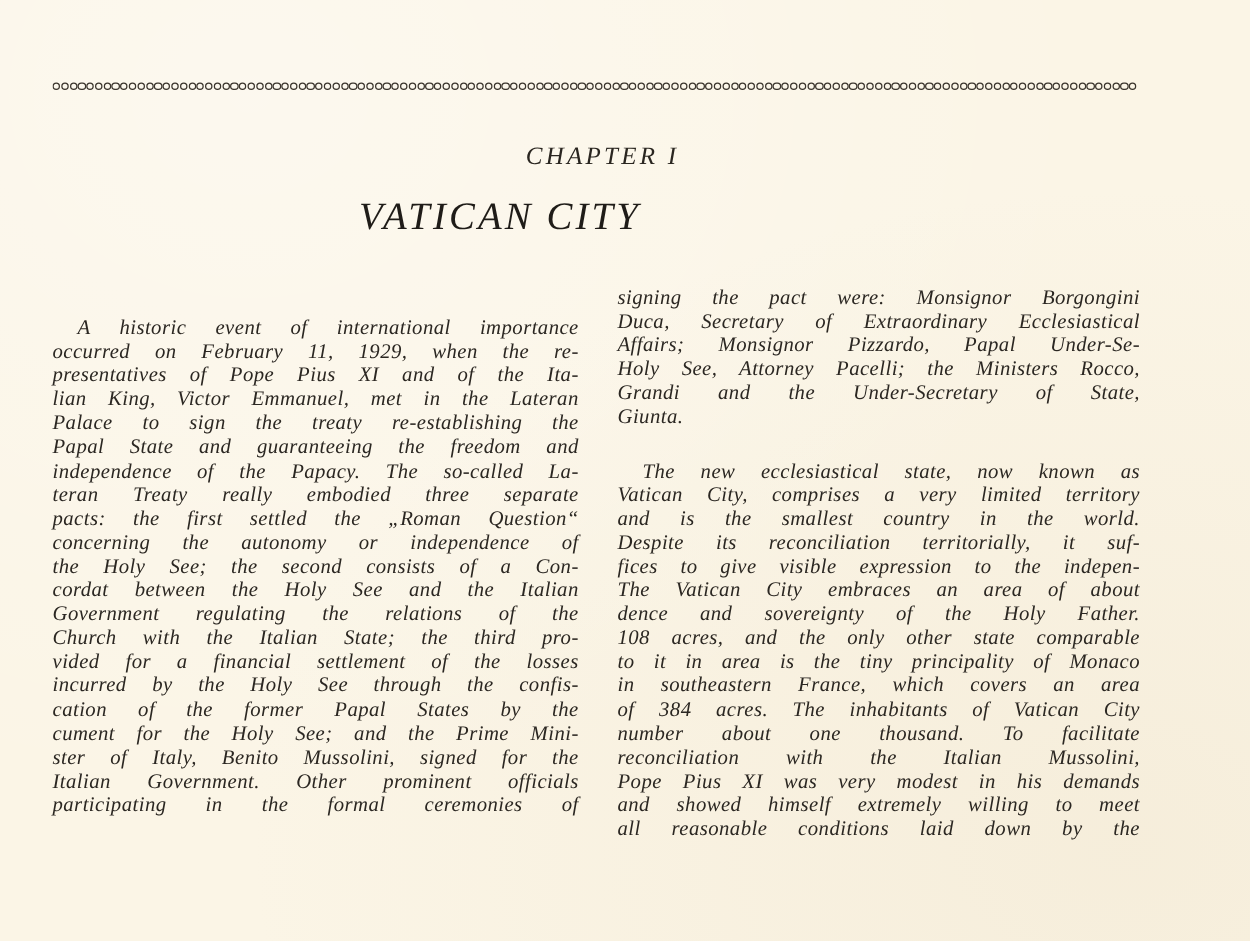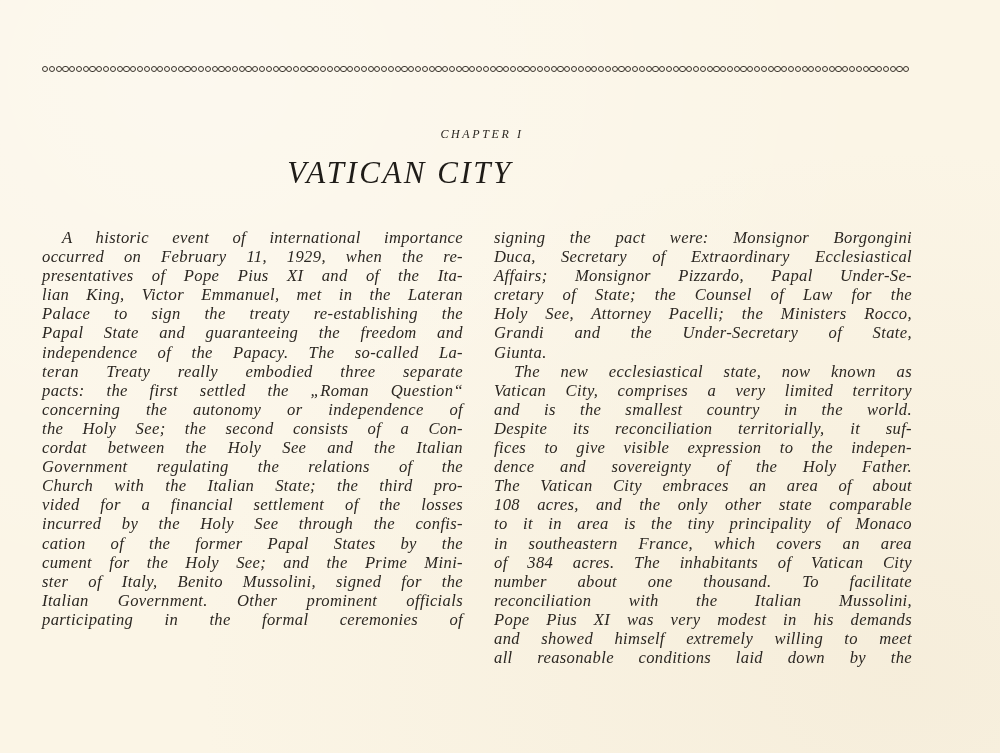--- a/index.html
+++ b/index.html
@@ -42,25 +42,25 @@
     border: 1.2px solid #3a342c;
     border-radius: 50%;
     margin-right: 0.6px;
     flex: 0 0 auto;
     box-sizing: border-box;
   }
   .chapter-label {
     position: absolute;
     left: 0;
     width: 1000px;
-    top: 127px;
+    top: 114px;
     text-align: center;
     font-family: "Liberation Serif", serif;
     font-style: italic;
-    font-size: 12px;
+    font-size: 20px;
     letter-spacing: 2.6px;
     color: #2a2620;
     padding-left: 0;
     box-sizing: border-box;
   }
   .chapter-label span { margin-left: -36px; }
   .chapter-title {
     position: absolute;
     left: 0;
     width: 840px;
@@ -88,21 +88,21 @@
     height: 19.1px;
     line-height: 19.1px;
     text-align: justify;
     text-align-last: justify;
     white-space: nowrap;
     overflow: visible;
     letter-spacing: 0.35px;
     word-spacing: 1px;
   }
   .line.last-short { text-align-last: left; }
-  .line.indent { padding-left: 20px; }
+  .line.indent { padding-left: 20px; margin-top: 24px; }
   .line-inner {
     display: block;
     white-space: normal;
     text-align: justify;
     text-align-last: justify;
   }
   .line.last-short .line-inner { text-align-last: left; }
 </style>
 </head>
 <body>
@@ -314,23 +314,20 @@
       <div class="line">
         <span class="line-inner">signing the pact were: Monsignor Borgongini</span>
       </div>
       <div class="line">
         <span class="line-inner">Duca, Secretary of Extraordinary Ecclesiastical</span>
       </div>
       <div class="line">
         <span class="line-inner">Affairs; Monsignor Pizzardo, Papal Under-Se-</span>
       </div>
       <div class="line">
-        <span class="line-inner">cretary of State; the Counsel of Law for the</span>
-      </div>
-      <div class="line">
         <span class="line-inner">Holy See, Attorney Pacelli; the Ministers Rocco,</span>
       </div>
       <div class="line">
         <span class="line-inner">Grandi and the Under-Secretary of State,</span>
       </div>
       <div class="line last-short">
         <span class="line-inner">Giunta.</span>
       </div>
       <div class="line indent">
         <span class="line-inner">The new ecclesiastical state, now known as</span>
@@ -341,26 +338,26 @@
       <div class="line">
         <span class="line-inner">and is the smallest country in the world.</span>
       </div>
       <div class="line">
         <span class="line-inner">Despite its reconciliation territorially, it suf-</span>
       </div>
       <div class="line">
         <span class="line-inner">fices to give visible expression to the indepen-</span>
       </div>
       <div class="line">
+        <span class="line-inner">The Vatican City embraces an area of about</span>
+      </div>
+      <div class="line">
         <span class="line-inner">dence and sovereignty of the Holy Father.</span>
       </div>
       <div class="line">
-        <span class="line-inner">The Vatican City embraces an area of about</span>
-      </div>
-      <div class="line">
         <span class="line-inner">108 acres, and the only other state comparable</span>
       </div>
       <div class="line">
         <span class="line-inner">to it in area is the tiny principality of Monaco</span>
       </div>
       <div class="line">
         <span class="line-inner">in southeastern France, which covers an area</span>
       </div>
       <div class="line">
         <span class="line-inner">of 384 acres. The inhabitants of Vatican City</span>

